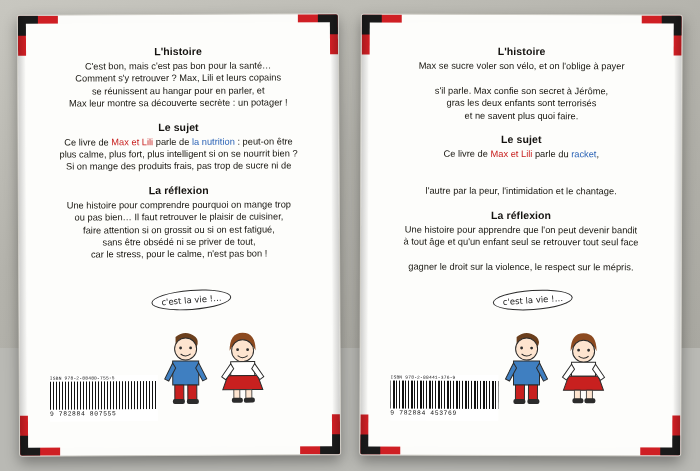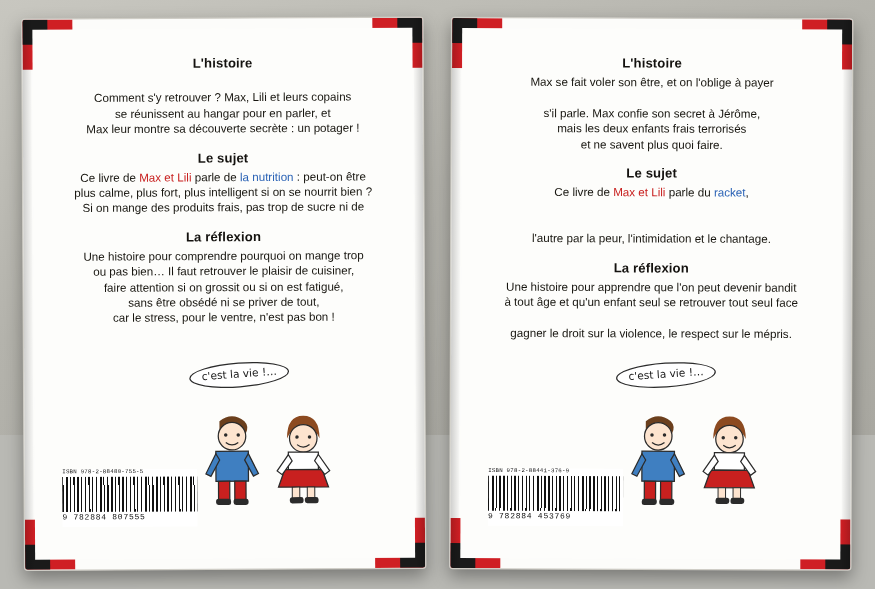--- a/index.html
+++ b/index.html
@@ -167,40 +167,40 @@
     <div class="corner bl"></div>
     <div class="corner br"></div>
     <div class="spine l"></div>
     <div class="spine r"></div>
 
     <div class="page-inner">
       <div class="text-col">
 
         <p class="sec-title">L'histoire</p>
         <p class="sec-body">
-          <br>
+          <span>C'est bon, mais c'est pas bon pour la santé…</span><br>
           <span>Comment s'y retrouver ? Max, Lili et leurs copains</span><br>
           <span>se réunissent au hangar pour en parler, et</span><br>
           <span>Max leur montre sa découverte secrète : un potager !</span>
         </p>
 
         <p class="sec-title">Le sujet</p>
         <p class="sec-body">
           <span>Ce livre de <span style="color:#c8201f">Max et Lili</span> parle de <span style="color:#2a62b5">la nutrition</span> : peut-on être</span><br>
           <span>plus calme, plus fort, plus intelligent si on se nourrit bien ?</span><br>
           <span>Si on mange des produits frais, pas trop de sucre ni de</span><br>
         </p>
 
         <p class="sec-title">La réflexion</p>
         <p class="sec-body">
           <span>Une histoire pour comprendre pourquoi on mange trop</span><br>
           <span>ou pas bien… Il faut retrouver le plaisir de cuisiner,</span><br>
           <span>faire attention si on grossit ou si on est fatigué,</span><br>
           <span>sans être obsédé ni se priver de tout,</span><br>
-          <span>car le stress, pour le ventre, n'est pas bon !</span>
+          <span>car le stress, pour le calme, n'est pas bon !</span>
         </p>
       </div>
 
       <div class="illus">
         <div class="bubble">
           <span class="oval">c'est la vie !…</span>
         </div>
         <svg class="kid boy" width="52" height="76" viewBox="0 0 52 76">
           <path d="M16 8 q10 -8 20 0 q4 4 1 10 q-2 -4 -11 -5 q-8 -1 -10 5 z" fill="#6b3f1d"></path>
           <ellipse cx="26" cy="20" rx="11" ry="11" fill="#fde4cf" stroke="#2b2b2b" stroke-width="1"></ellipse>
@@ -246,24 +246,24 @@
     <div class="corner bl"></div>
     <div class="corner br"></div>
     <div class="spine l"></div>
     <div class="spine r"></div>
 
     <div class="page-inner">
       <div class="text-col">
 
         <p class="sec-title">L'histoire</p>
         <p class="sec-body">
-          <span>Max se fait voler son être, et on l'oblige à payer</span><br>
+          <span>Max se sucre voler son vélo, et on l'oblige à payer</span><br>
           <br>
           <span>s'il parle. Max confie son secret à Jérôme,</span><br>
-          <span>mais les deux enfants frais terrorisés</span><br>
+          <span>gras les deux enfants sont terrorisés</span><br>
           <span>et ne savent plus quoi faire.</span>
         </p>
 
         <p class="sec-title">Le sujet</p>
         <p class="sec-body">
           <span>Ce livre de <span style="color:#c8201f">Max et Lili</span> parle du <span style="color:#2a62b5">racket</span>,</span><br>
           <br>
           <br>
           <span>l'autre par la peur, l'intimidation et le chantage.</span>
         </p>

